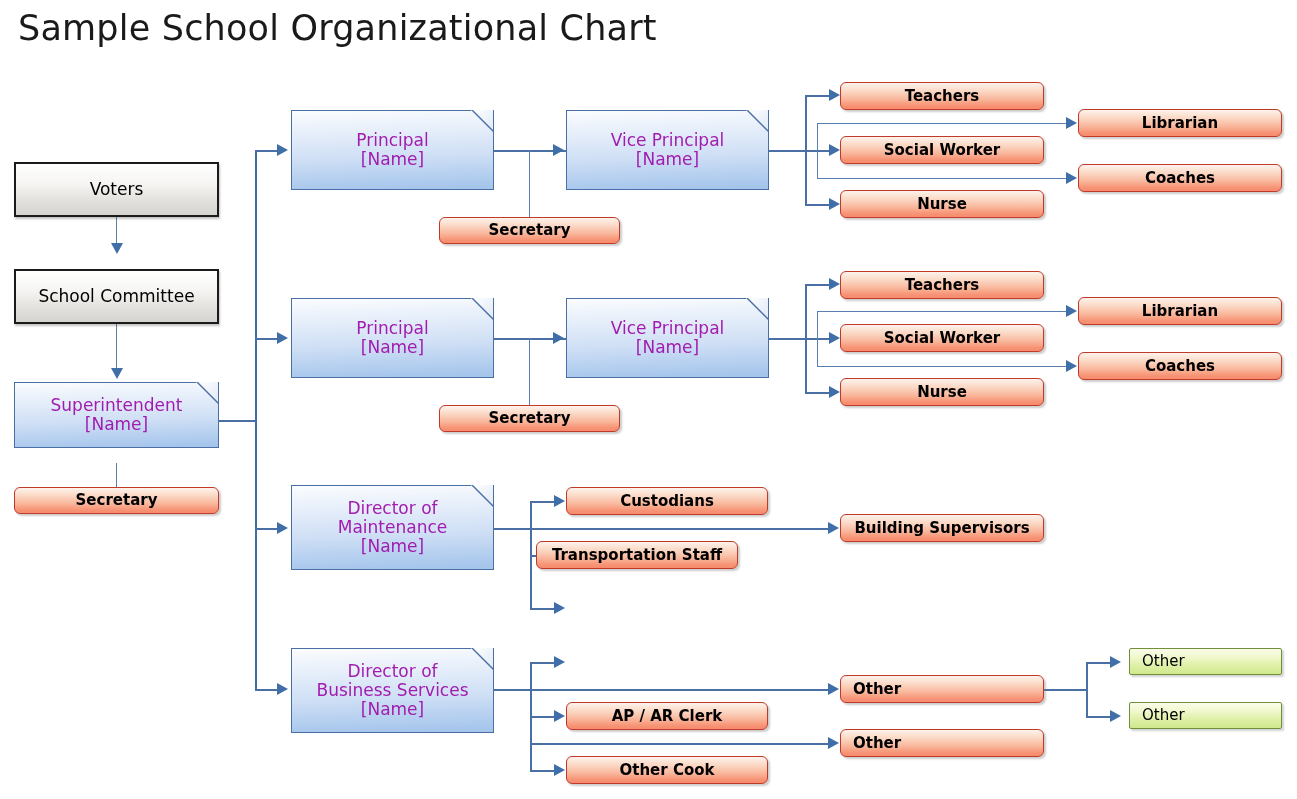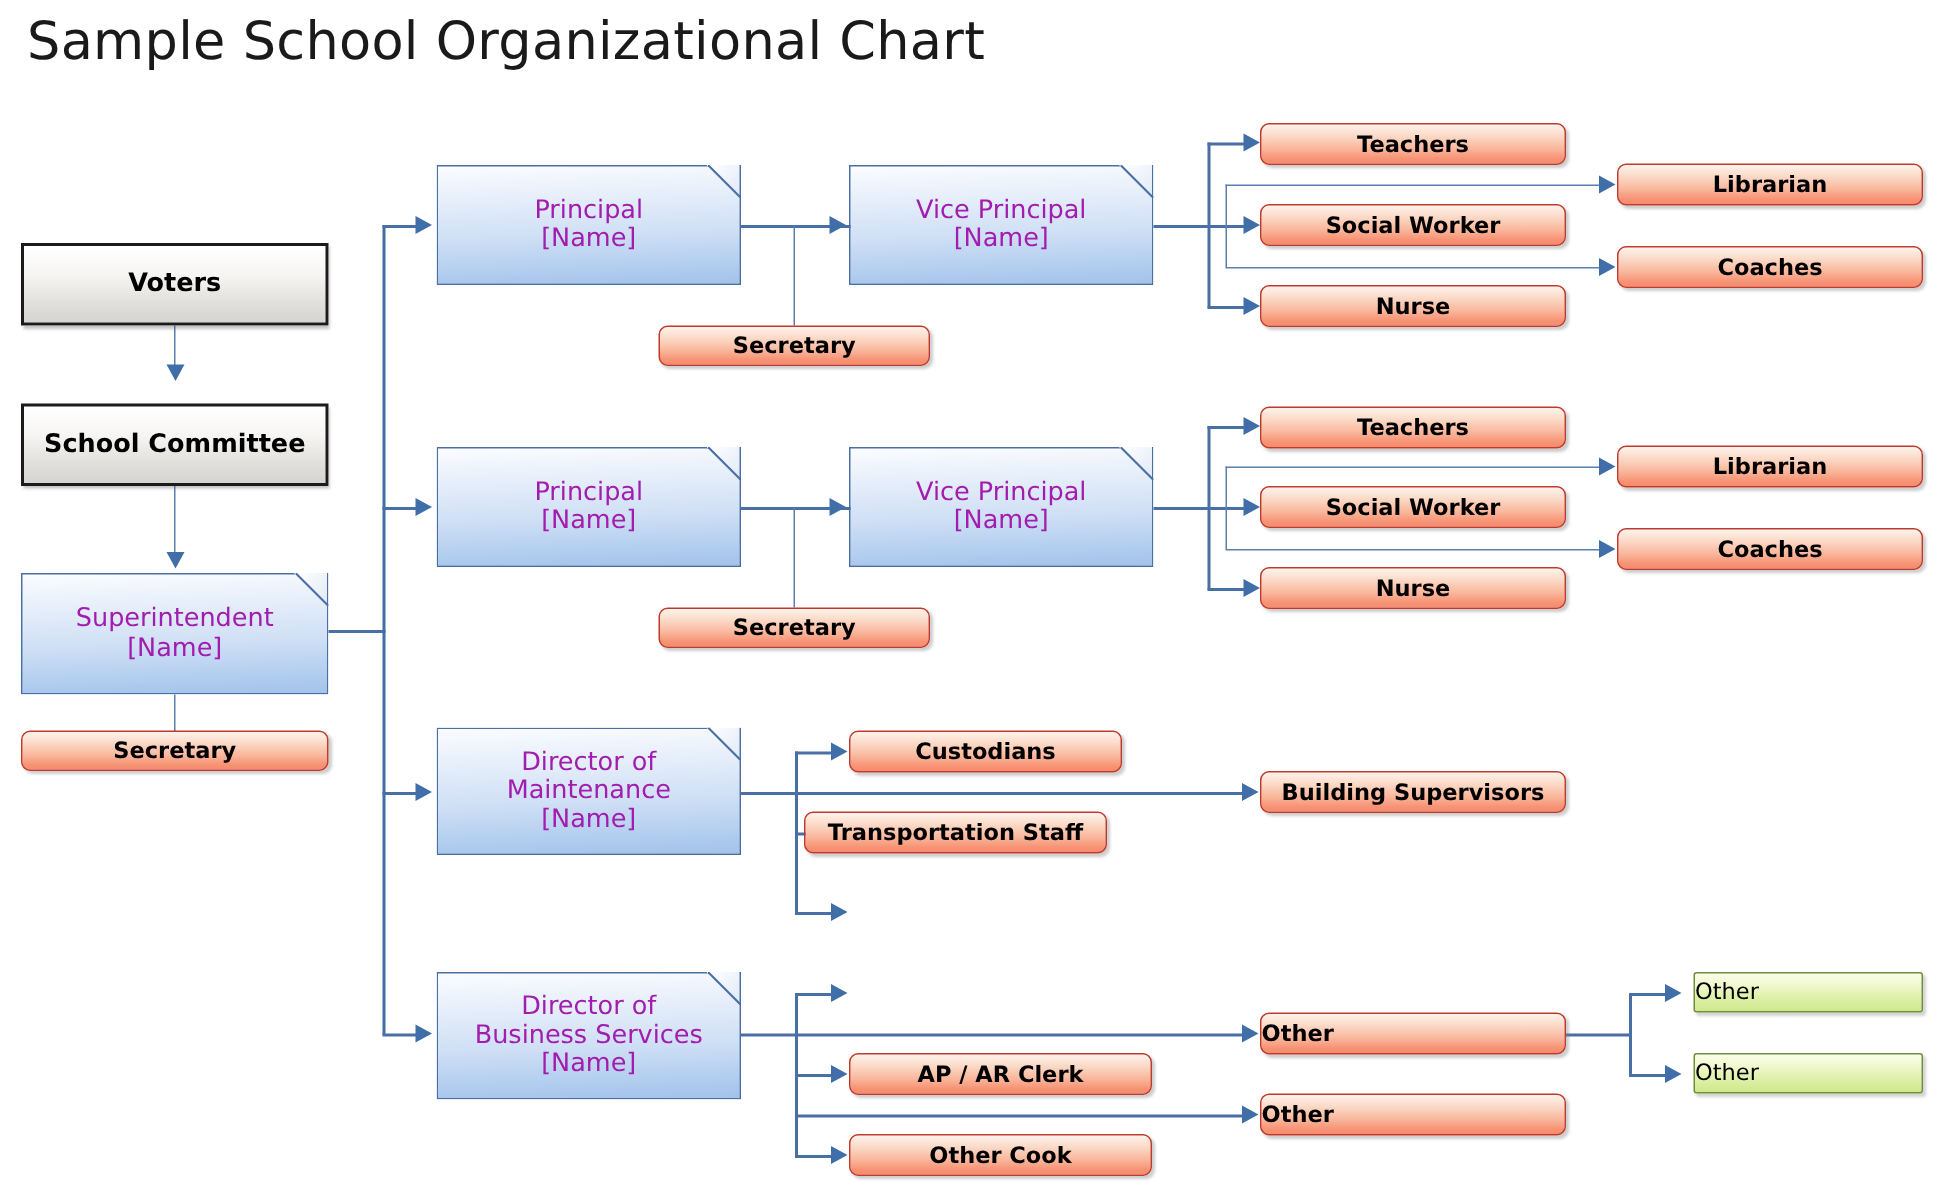--- a/index.html
+++ b/index.html
@@ -48,21 +48,21 @@
     padding: 0 4px;
     box-sizing: border-box;
   }
   .node .l1 { display: block; }
   .node .l2 { display: block; }
 
   
   .grey {
     background: linear-gradient(180deg,#ffffff 0%, #f6f5f3 38%, #e3e1dd 72%, #d6d4d0 100%);
     border: 2.5px solid #1b1b1b;
-    font-weight: bold;
+    font-weight: normal;
     font-size: 17px;
     box-shadow: 1px 2px 2px rgba(80,80,80,0.35);
   }
 
   
   .blue {
     background: linear-gradient(178deg,#fbfcfe 0%, #eaf1fb 22%, #cfdff5 58%, #aecbee 88%, #a3c3ea 100%);
     border: 1.4px solid #4a6fa5;
     font-size: 17px;
     color: #a21caf;
@@ -110,21 +110,21 @@
   }
   
   .green {
     background: linear-gradient(180deg,#fbfde9 0%, #f1f8cf 30%, #dff0a8 65%, #cfe98d 100%);
     border: 1.2px solid #6f8f3a;
     border-radius: 2px;
     font-size: 15px;
     box-shadow: 2px 2px 2px rgba(130,130,130,0.35);
   }
   .leftalign { justify-content: flex-start; text-align: left; }
-  .leftalign .lines { padding-left: 0; }
+  .leftalign .lines { padding-left: 12px; }
 
   
   .conn {
     position: absolute;
     background: #4a6fa5;
     z-index: 1;
   }
   .conn.h { height: 1.6px; }
   .conn.v { width: 1.6px; }
   .conn.thick.v { width: 2.2px; background:#3f6ea8; }
@@ -249,21 +249,21 @@
         <span class="l1">Voters</span>
       </span>
   </div>
 
   <div class="node grey" style="left:14px; top:269px; width:205px; height:55px;">
     <span class="lines">
         <span class="l1">School Committee</span>
       </span>
   </div>
 
-  <div class="node blue fold" style="left:14px; top:382px; width:205px; height:81px;">
+  <div class="node blue fold" style="left:14px; top:382px; width:205px; height:66px;">
     <div class="foldbg"></div>
     <div class="foldtri"></div>
     <svg class="foldline" viewBox="0 0 22 22">
         <path d="M0 0 L22 22" stroke="#4a6fa5" stroke-width="1.4" fill="none"></path>
       </svg>
     <span class="lines">
       <span class="l1">Superintendent</span>
       <span class="l2">[Name]</span>
     </span>
   </div>
@@ -392,21 +392,21 @@
     <svg class="foldline" viewBox="0 0 22 22">
         <path d="M0 0 L22 22" stroke="#4a6fa5" stroke-width="1.4" fill="none"></path>
       </svg>
     <span class="lines">
       <span class="l1">Director of</span>
       <span class="l2">Maintenance</span>
       <span class="l2">[Name]</span>
     </span>
   </div>
 
-  <div class="node red" style="left:566px; top:487px; width:182px; height:28px;">
+  <div class="node red" style="left:566px; top:487px; width:202px; height:28px;">
     <span class="lines">
         <span class="l1">Custodians</span>
       </span>
   </div>
   <div class="node red" style="left:536px; top:541px; width:202px; height:28px;">
     <span class="lines">
         <span class="l1">Transportation Staff</span>
       </span>
   </div>
   <div class="node red" style="left:840px; top:514px; width:204px; height:28px;">

